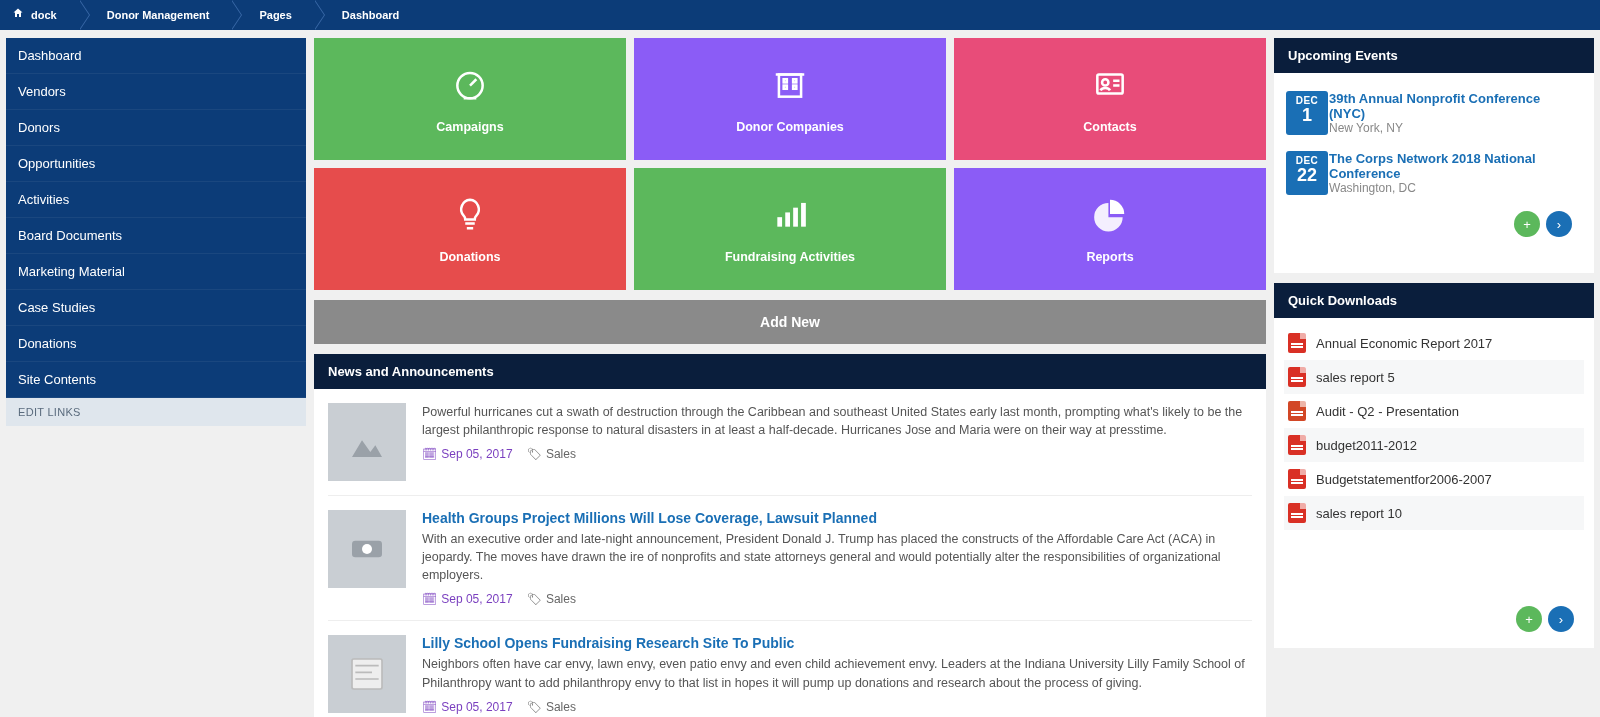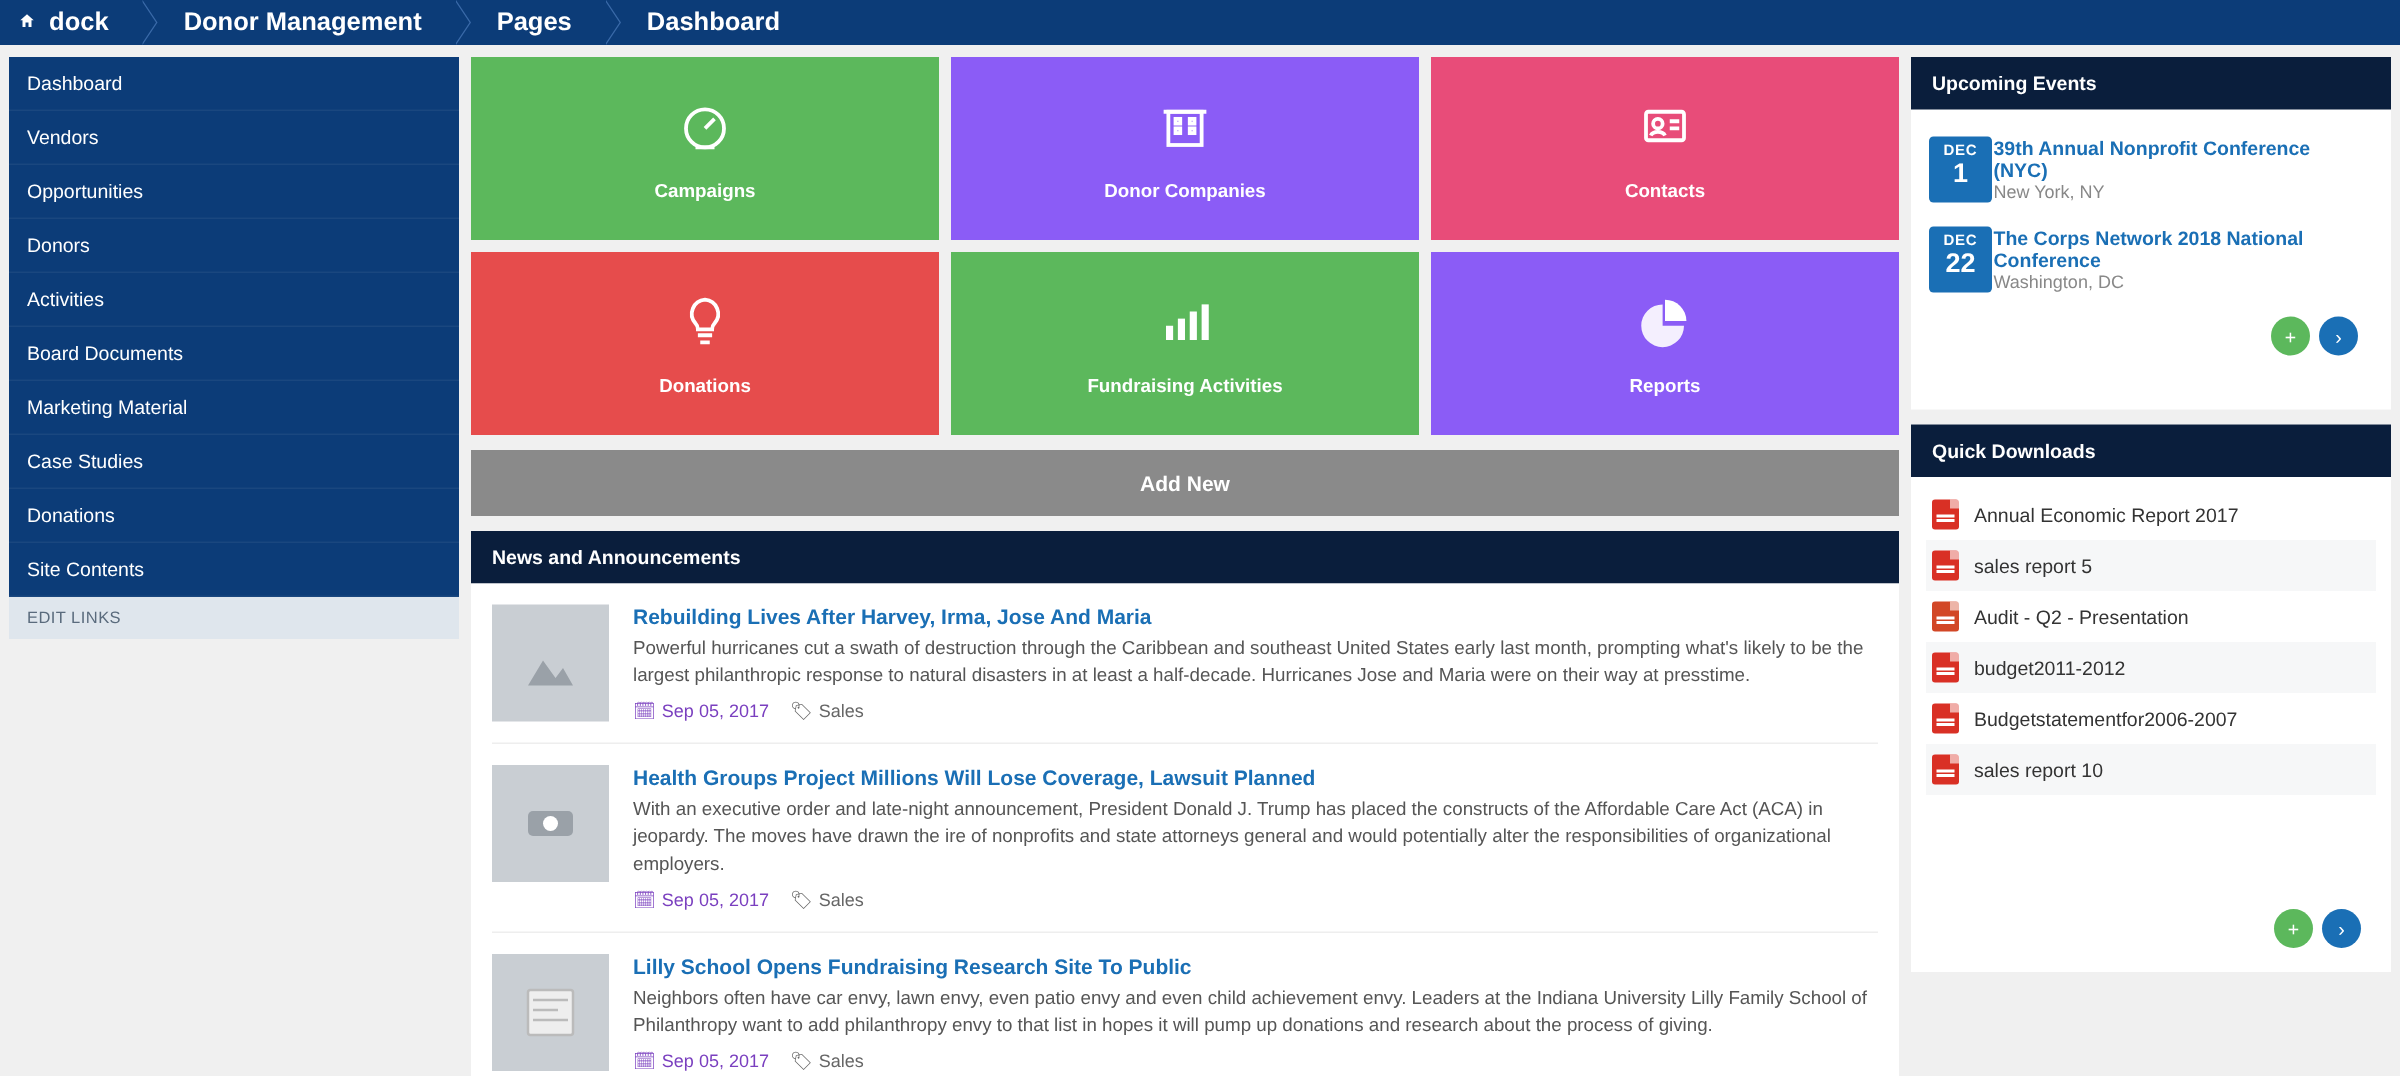--- a/index.html
+++ b/index.html
@@ -1,19 +1,19 @@
 <!DOCTYPE html>
 <html><head>
 <meta charset="utf-8">
 <style>
 * { box-sizing: border-box; margin: 0; padding: 0; }
 body { font-family: "Segoe UI", Arial, sans-serif; font-size: 13px; background: #f0f0f0; color: #333; }
 
 
-.breadcrumb { background: #0c3c78; color: #fff; height: 30px; display: flex; align-items: center; font-size: 17px; font-weight: 600; }
+.breadcrumb { background: #0c3c78; color: #fff; height: 30px; display: flex; align-items: center; font-size: 11px; font-weight: 600; }
 .crumb { position: relative; padding: 0 22px 0 28px; height: 30px; line-height: 30px; }
 .crumb:first-child { padding-left: 12px; }
 .crumb::after { content: ""; position: absolute; right: -10px; top: 0; width: 0; height: 0; border-top: 15px solid transparent; border-bottom: 15px solid transparent; border-left: 10px solid #0c3c78; z-index: 2; }
 .crumb::before { content: ""; position: absolute; right: -11px; top: 0; width: 0; height: 0; border-top: 15px solid transparent; border-bottom: 15px solid transparent; border-left: 10px solid #3a6aa8; z-index: 1; }
 .crumb:last-child::after, .crumb:last-child::before { display: none; }
 .home-ico { margin-right: 4px; }
 
 
 .wrap { display: flex; align-items: flex-start; gap: 8px; padding: 8px 6px; }
 .sidebar { width: 300px; background: #0c3c78; }
@@ -88,22 +88,22 @@
   <div class="crumb"><span>Donor Management</span></div>
   <div class="crumb"><span>Pages</span></div>
   <div class="crumb"><span>Dashboard</span></div>
 </div>
 
 <div class="wrap">
 
   <div class="sidebar">
     <div class="sidebar-item"><span>Dashboard</span></div>
     <div class="sidebar-item"><span>Vendors</span></div>
+    <div class="sidebar-item"><span>Donors</span></div>
     <div class="sidebar-item"><span>Opportunities</span></div>
-    <div class="sidebar-item"><span>Donors</span></div>
     <div class="sidebar-item"><span>Activities</span></div>
     <div class="sidebar-item"><span>Board Documents</span></div>
     <div class="sidebar-item"><span>Marketing Material</span></div>
     <div class="sidebar-item"><span>Case Studies</span></div>
     <div class="sidebar-item"><span>Donations</span></div>
     <div class="sidebar-item"><span>Site Contents</span></div>
     <div class="sidebar-edit"><span>EDIT LINKS</span></div>
   </div>
 
   <div class="main">
@@ -168,21 +168,20 @@
     <div class="panel-hd"><span>News and Announcements</span></div>
     <div class="panel-bd">
 
       <div class="news-item">
         <div class="thumb">
             <svg width="40" height="40" viewBox="0 0 24 24" fill="#9aa1a8">
               <path d="M3 21l6-10 5 7 3-4 4 7z"></path>
             </svg>
           </div>
         <div>
-          <div class="news-title">Rebuilding Lives After Harvey, Irma, Jose And Maria</div>
           <div class="news-excerpt">Powerful hurricanes cut a swath of destruction through the Caribbean and southeast United States early last month, prompting what's likely to be the largest philanthropic response to natural disasters in at least a half-decade. Hurricanes Jose and Maria were on their way at presstime.</div>
           <div class="news-meta">
             <span class="news-date">
                 <span>🗓</span>
                 <span>Sep 05, 2017</span>
               </span>
             <span class="news-tag">
                 <span>🏷</span>
                 <span>Sales</span>
               </span>

